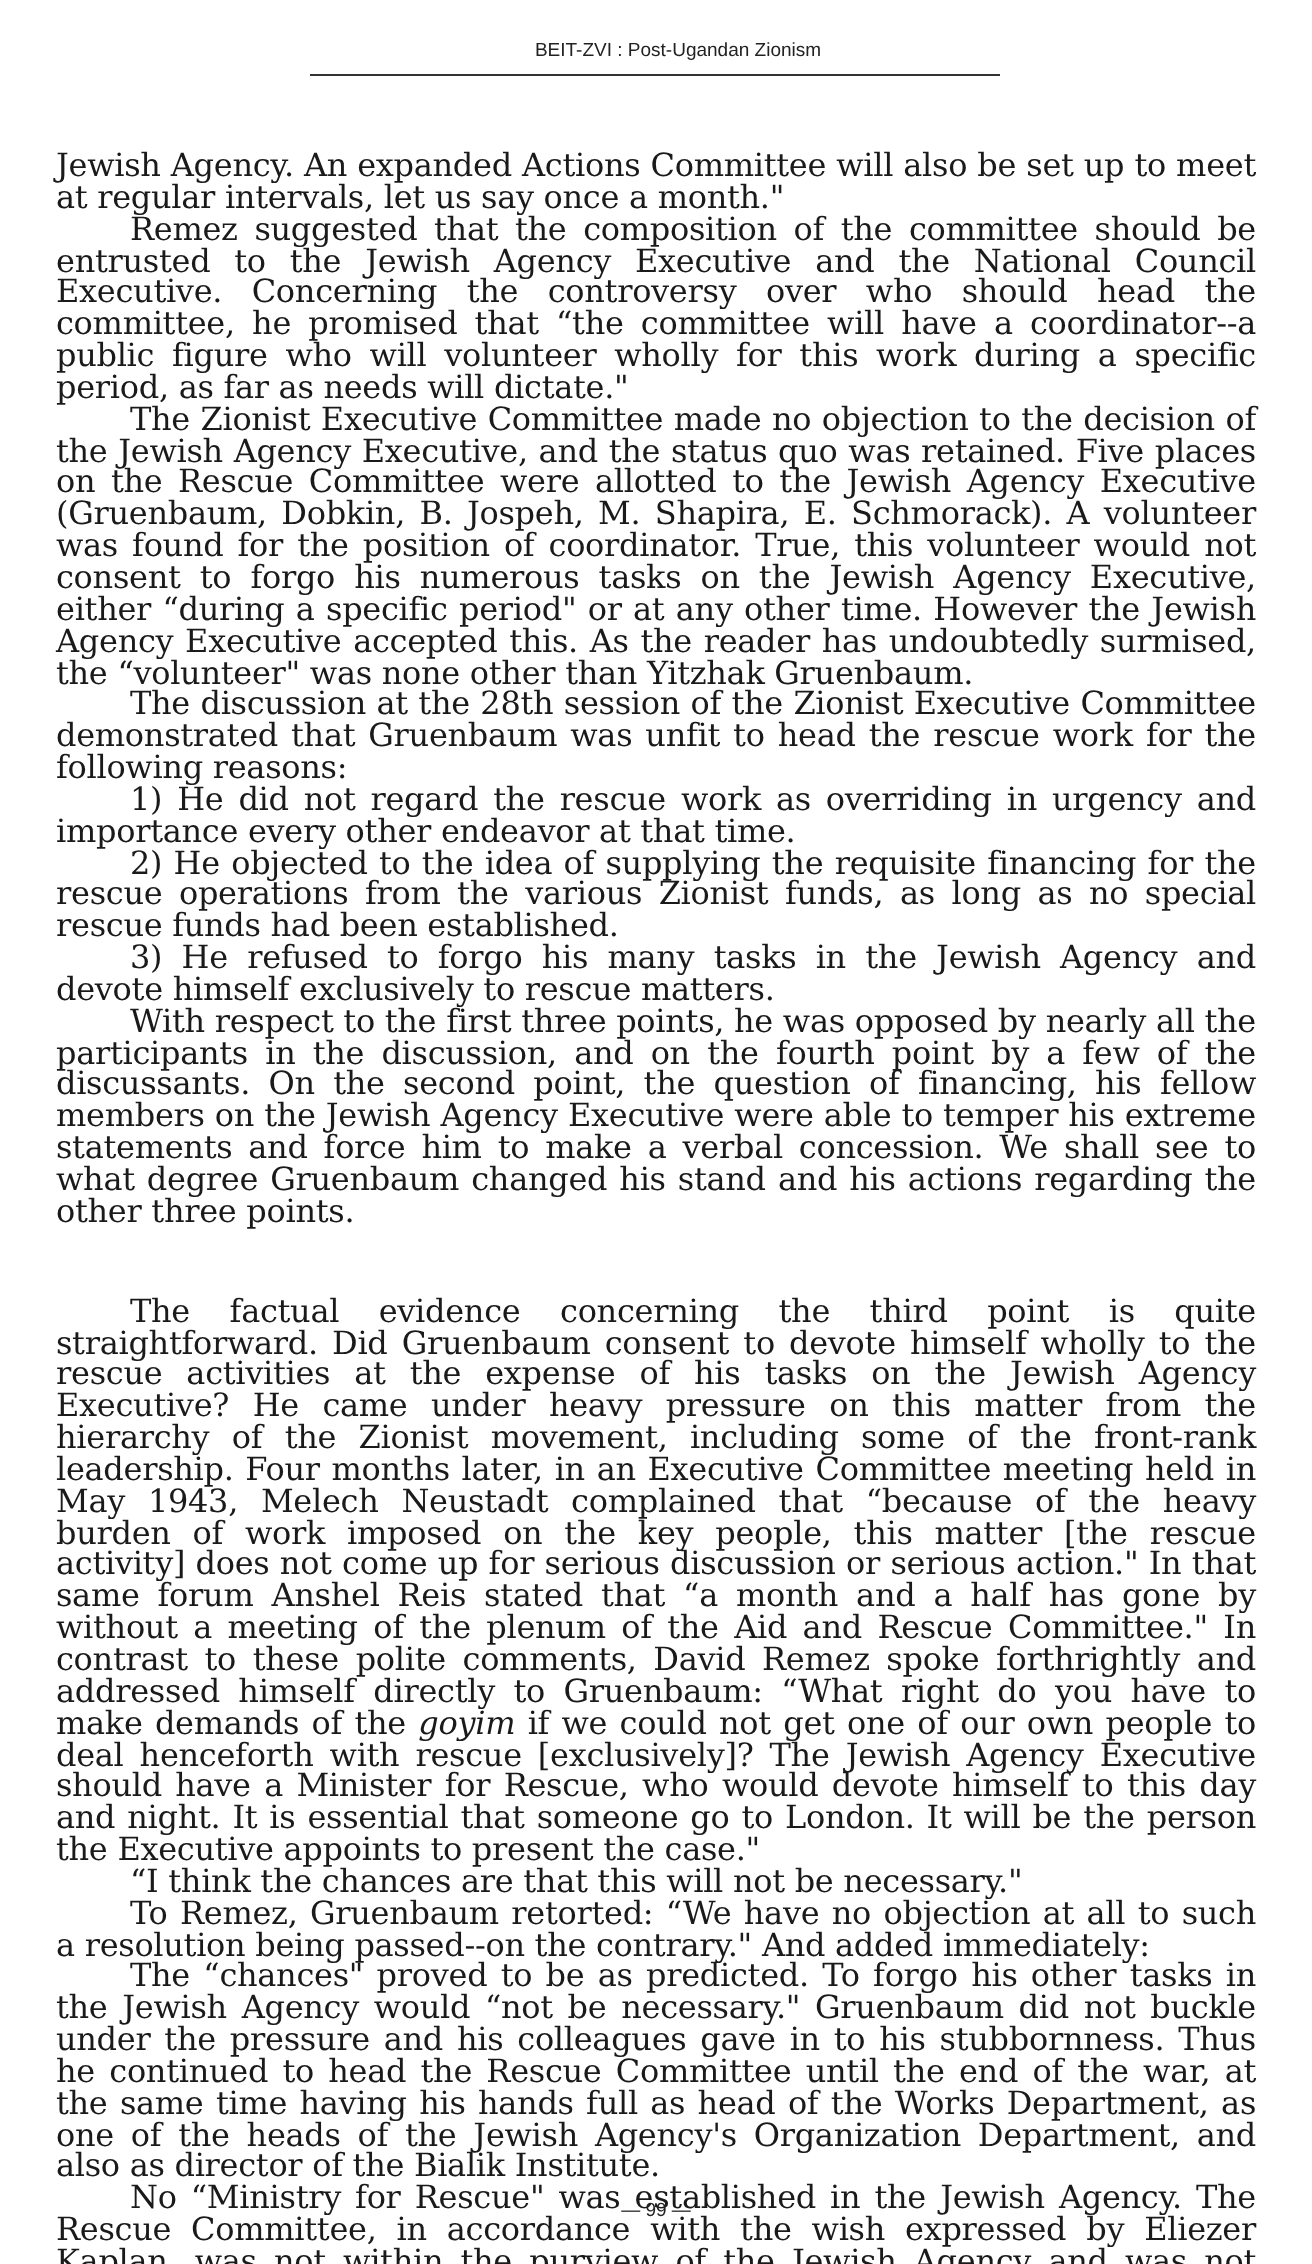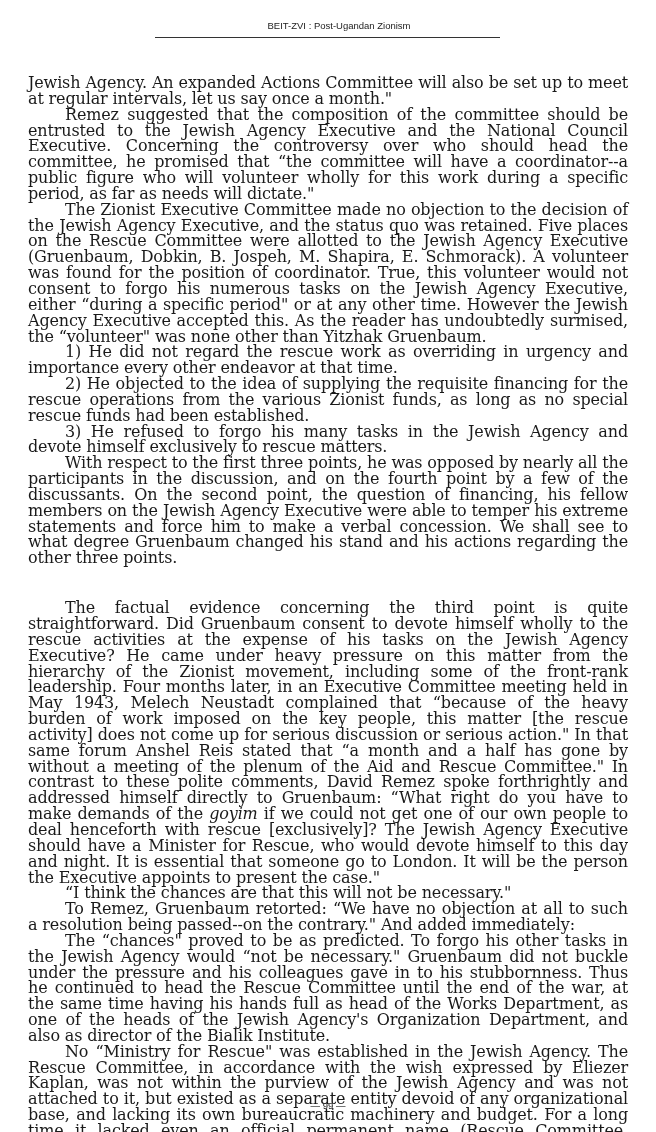--- a/index.html
+++ b/index.html
@@ -30,20 +30,21 @@
 </head>
 <body>
 
 <div class="running-head">BEIT-ZVI : Post-Ugandan Zionism</div>
 <div class="head-rule"></div>
 
 <div class="body-text">
   <p class="noindent">Jewish Agency. An expanded Actions Committee will also be set up to meet at regular intervals, let us say once a month."</p>
   <p>Remez suggested that the composition of the committee should be entrusted to the Jewish Agency Executive and the National Council Executive. Concerning the controversy over who should head the committee, he promised that “the committee will have a coordinator--a public figure who will volunteer wholly for this work during a specific period, as far as needs will dictate."</p>
   <p>The Zionist Executive Committee made no objection to the decision of the Jewish Agency Executive, and the status quo was retained. Five places on the Rescue Committee were allotted to the Jewish Agency Executive (Gruenbaum, Dobkin, B. Jospeh, M. Shapira, E. Schmorack). A volunteer was found for the position of coordinator. True, this volunteer would not consent to forgo his numerous tasks on the Jewish Agency Executive, either “during a specific period" or at any other time. However the Jewish Agency Executive accepted this. As the reader has undoubtedly surmised, the “volunteer" was none other than Yitzhak Gruenbaum.</p>
+  <p>The discussion at the 28th session of the Zionist Executive Committee demonstrated that Gruenbaum was unfit to head the rescue work for the following reasons:</p>
   <p>1) He did not regard the rescue work as overriding in urgency and importance every other endeavor at that time.</p>
   <p>2) He objected to the idea of supplying the requisite financing for the rescue operations from the various Zionist funds, as long as no special rescue funds had been established.</p>
   <p>3) He refused to forgo his many tasks in the Jewish Agency and devote himself exclusively to rescue matters.</p>
   <p>With respect to the first three points, he was opposed by nearly all the participants in the discussion, and on the fourth point by a few of the discussants. On the second point, the question of financing, his fellow members on the Jewish Agency Executive were able to temper his extreme statements and force him to make a verbal concession. We shall see to what degree Gruenbaum changed his stand and his actions regarding the other three points.</p>
   <p class="gap"><span>The factual evidence concerning the third point is quite straightforward. Did Gruenbaum consent to devote himself wholly to the rescue activities at the expense of his tasks on the Jewish Agency Executive? He came under heavy pressure on this matter from the hierarchy of the Zionist movement, including some of the front-rank leadership. Four months later, in an Executive Committee meeting held in May 1943, Melech Neustadt complained that “because of the heavy burden of work imposed on the key people, this matter [the rescue activity] does not come up for serious discussion or serious action." In that same forum Anshel Reis stated that “a month and a half has gone by without a meeting of the plenum of the Aid and Rescue Committee." In contrast to these polite comments, David Remez spoke forthrightly and addressed himself directly to Gruenbaum: “What right do you have to make demands of the </span><em>goyim</em><span> if we could not get one of our own people to deal henceforth with rescue [exclusively]? The Jewish Agency Executive should have a Minister for Rescue, who would devote himself to this day and night. It is essential that someone go to London. It will be the person the Executive appoints to present the case."</span></p>
   <p>“I think the chances are that this will not be necessary."</p>
   <p>To Remez, Gruenbaum retorted: “We have no objection at all to such a resolution being passed--on the contrary." And added immediately:</p>
   <p>The “chances" proved to be as predicted. To forgo his other tasks in the Jewish Agency would “not be necessary." Gruenbaum did not buckle under the pressure and his colleagues gave in to his stubbornness. Thus he continued to head the Rescue Committee until the end of the war, at the same time having his hands full as head of the Works Department, as one of the heads of the Jewish Agency's Organization Department, and also as director of the Bialik Institute.</p>
   <p>No “Ministry for Rescue" was established in the Jewish Agency. The Rescue Committee, in accordance with the wish expressed by Eliezer Kaplan, was not within the purview of the Jewish Agency and was not attached to it, but existed as a separate entity devoid of any organizational base, and lacking its own bureaucratic machinery and budget. For a long time it lacked even an official permanent name (Rescue Committee, Committee for the Jews of Occupied Europe, Actions Committee, Committee</p>
 </div>

